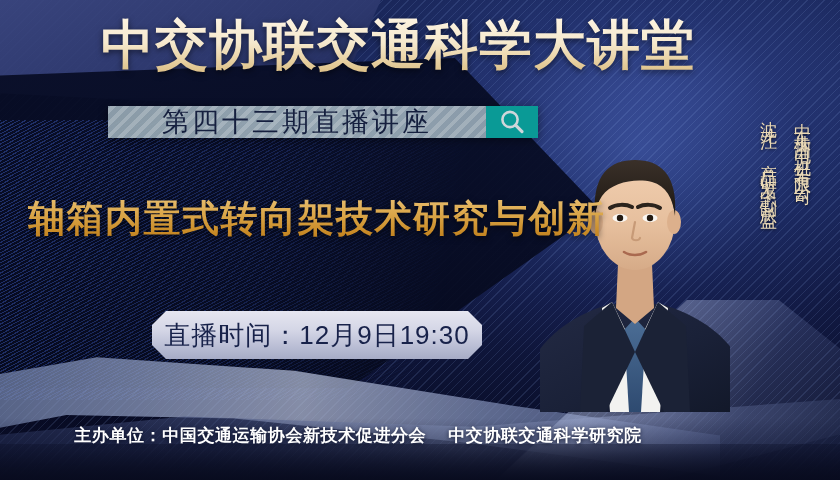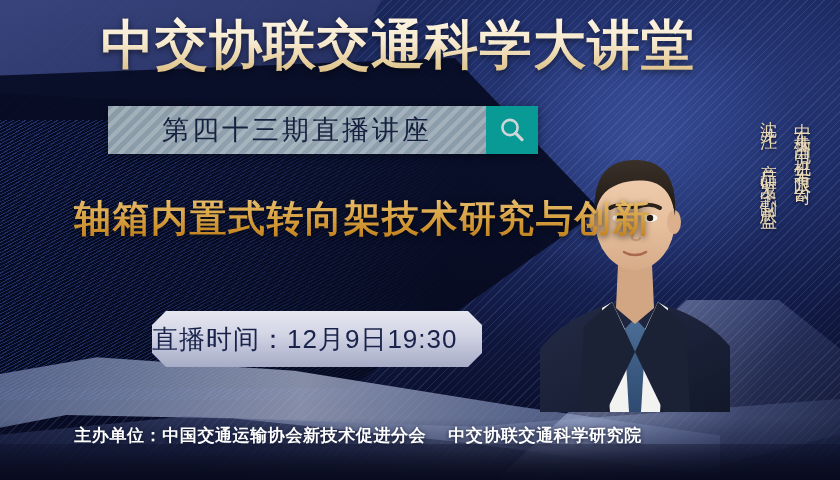--- a/index.html
+++ b/index.html
@@ -102,21 +102,21 @@
     -webkit-text-fill-color:transparent;
     text-shadow:0 0 0 rgba(0,0,0,0);
     filter:drop-shadow(0 2px 3px rgba(0,0,0,.55));
     white-space:nowrap;
     margin-left:18px;
   }
 
   
   .subtitle-bar{
     position:absolute;left:108px;top:106px;
-    width:430px;height:48px;
+    width:430px;height:32px;
     display:flex;align-items:stretch;
     filter:drop-shadow(0 2px 5px rgba(0,0,0,.45));
   }
   .subtitle-plate{
     position:relative;flex:1;
     background:linear-gradient(90deg,rgba(150,168,180,.92) 0%,rgba(158,176,188,.92) 55%,rgba(150,168,182,.92) 100%);
     display:flex;align-items:center;justify-content:center;
     overflow:hidden;
   }
   .subtitle-plate::after{
@@ -146,28 +146,27 @@
   
   .headline{
     position:absolute;left:28px;top:196px;
     font-size:37px;line-height:46px;font-weight:700;
     letter-spacing:1.5px;
     white-space:nowrap;
     background:linear-gradient(180deg,#e8c074 0%,#dca94e 35%,#c98b27 78%,#b87a1c 100%);
     -webkit-background-clip:text;background-clip:text;
     color:transparent;-webkit-text-fill-color:transparent;
     filter:drop-shadow(0 2px 3px rgba(0,0,0,.6));
-    margin-left:46px;
   }
 
   
   .time-pill{
     position:absolute;left:152px;top:311px;
-    width:330px;height:56px;
-    display:flex;align-items:center;
+    width:330px;height:48px;
+    display:flex;align-items:center;justify-content:center;
     background:linear-gradient(180deg,#e6e6f0 0%,#d4d6e6 40%,#b9bdd4 75%,#a7acc6 100%);
     clip-path:polygon(14px 0%, calc(100% - 14px) 0%, 100% 14px, 100% calc(100% - 14px),
                       calc(100% - 14px) 100%, 14px 100%, 0% calc(100% - 14px), 0% 14px);
     box-shadow:0 3px 10px rgba(0,0,0,.45);
   }
   .time-pill-text{
     font-size:26px;font-weight:400;color:#18224a;letter-spacing:1px;white-space:nowrap;
   }
 
   

